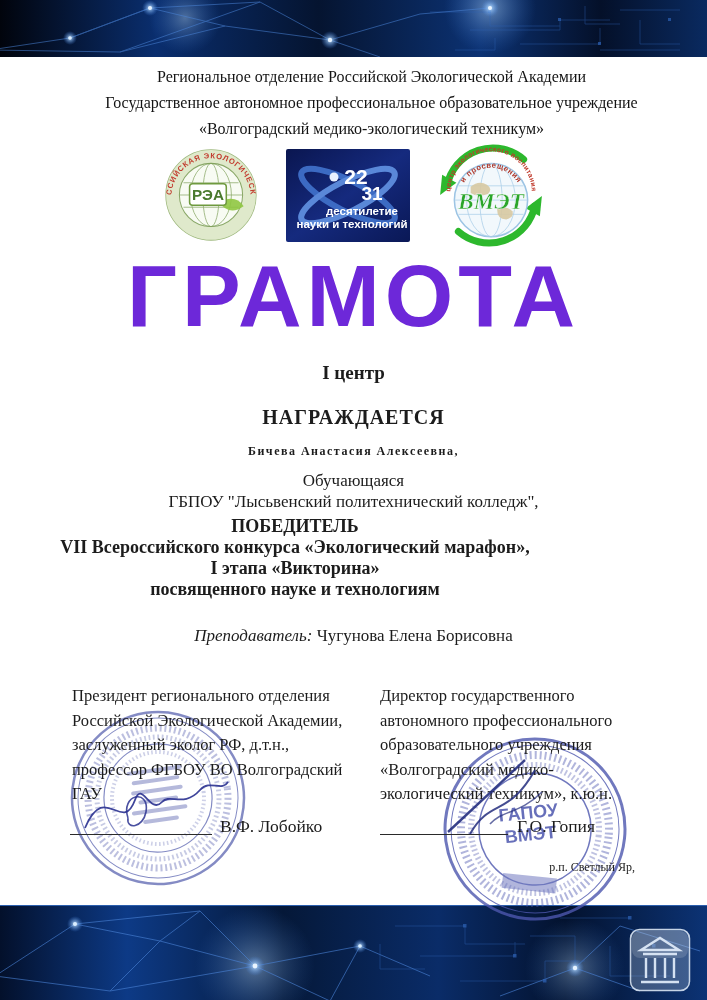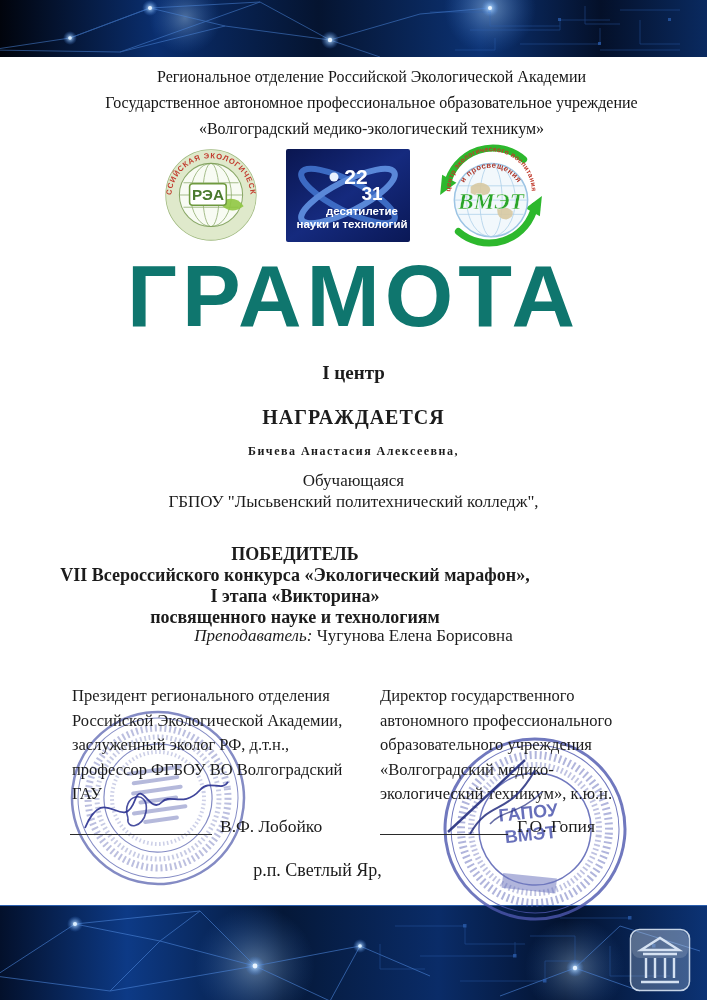--- a/index.html
+++ b/index.html
@@ -17,51 +17,51 @@
   .header{position:absolute;top:64px;left:0;width:707px;text-align:center;
     font-size:16px;line-height:26px;color:#141414;margin-left:18px;}
   
   .logos{position:absolute;top:142px;left:0;width:707px;display:flex;
     justify-content:center;align-items:center;gap:24px;}
   .logo{flex:0 0 auto;}
   
   .title{position:absolute;top:248px;left:0;width:707px;text-align:center;
     font-family:"Liberation Sans","DejaVu Sans",sans-serif;
     font-weight:700;font-size:88px;line-height:96px;letter-spacing:5px;
-    color:#0f766e;}
+    color:#6d28d9;}
   .place{position:absolute;top:362px;left:0;width:707px;text-align:center;
     font-weight:bold;font-size:19px;}
   .awarded{position:absolute;top:406px;left:0;width:707px;text-align:center;
     font-weight:bold;font-size:20px;letter-spacing:1px;}
   .name{position:absolute;top:444px;left:0;width:707px;text-align:center;
     font-weight:bold;font-size:12px;letter-spacing:1.5px;}
   .role{position:absolute;top:471px;left:0;width:707px;text-align:center;font-size:17px;}
   .institution{position:absolute;top:492px;left:0;width:707px;text-align:center;font-size:17px;}
-  .winner{position:absolute;top:544px;left:0;width:590px;text-align:center;
+  .winner{position:absolute;top:516px;left:0;width:590px;text-align:center;
     font-weight:bold;font-size:18px;line-height:21px;}
   .teacher{position:absolute;top:626px;left:0;width:707px;text-align:center;font-size:17px;}
   .teacher .lbl{font-style:italic;}
   
   .sig-title{position:absolute;font-size:16.5px;line-height:24.5px;white-space:pre-line;z-index:2;}
   .sig-title.left{left:72px;top:684px;width:300px;}
   .sig-title.right{left:380px;top:684px;width:290px;}
   .sig-line{position:absolute;top:834px;border-bottom:1.3px solid #2a2a2a;z-index:3;}
   .sig-line.left{left:70px;width:142px;}
   .sig-line.right{left:380px;width:128px;}
   .sig-name{position:absolute;top:816px;font-size:17.5px;z-index:3;}
   .sig-name.left{left:220px;}
   .sig-name.right{left:517px;}
   .stamp{position:absolute;z-index:1;}
   .stamp.left{left:68px;top:708px;}
   .stamp.right{left:438px;top:736px;}
   .signature-ink{position:absolute;z-index:4;}
   .signature-ink.left{left:80px;top:760px;}
   .signature-ink.right{left:430px;top:752px;}
   
-  .footer-place{position:absolute;top:860px;left:0;width:635px;text-align:center;font-size:18px;z-index:2;}
+  .footer-place{position:absolute;top:860px;left:0;width:635px;text-align:right;font-size:12px;z-index:2;}
   .footer-date{position:absolute;top:881px;left:0;width:707px;text-align:center;font-size:16px;z-index:2;}
   
   .emblem{position:absolute;right:16px;top:22px;}
 </style>
 </head>
 <body>
 
 <div class="certificate">
 
   <div class="banner banner-top">

